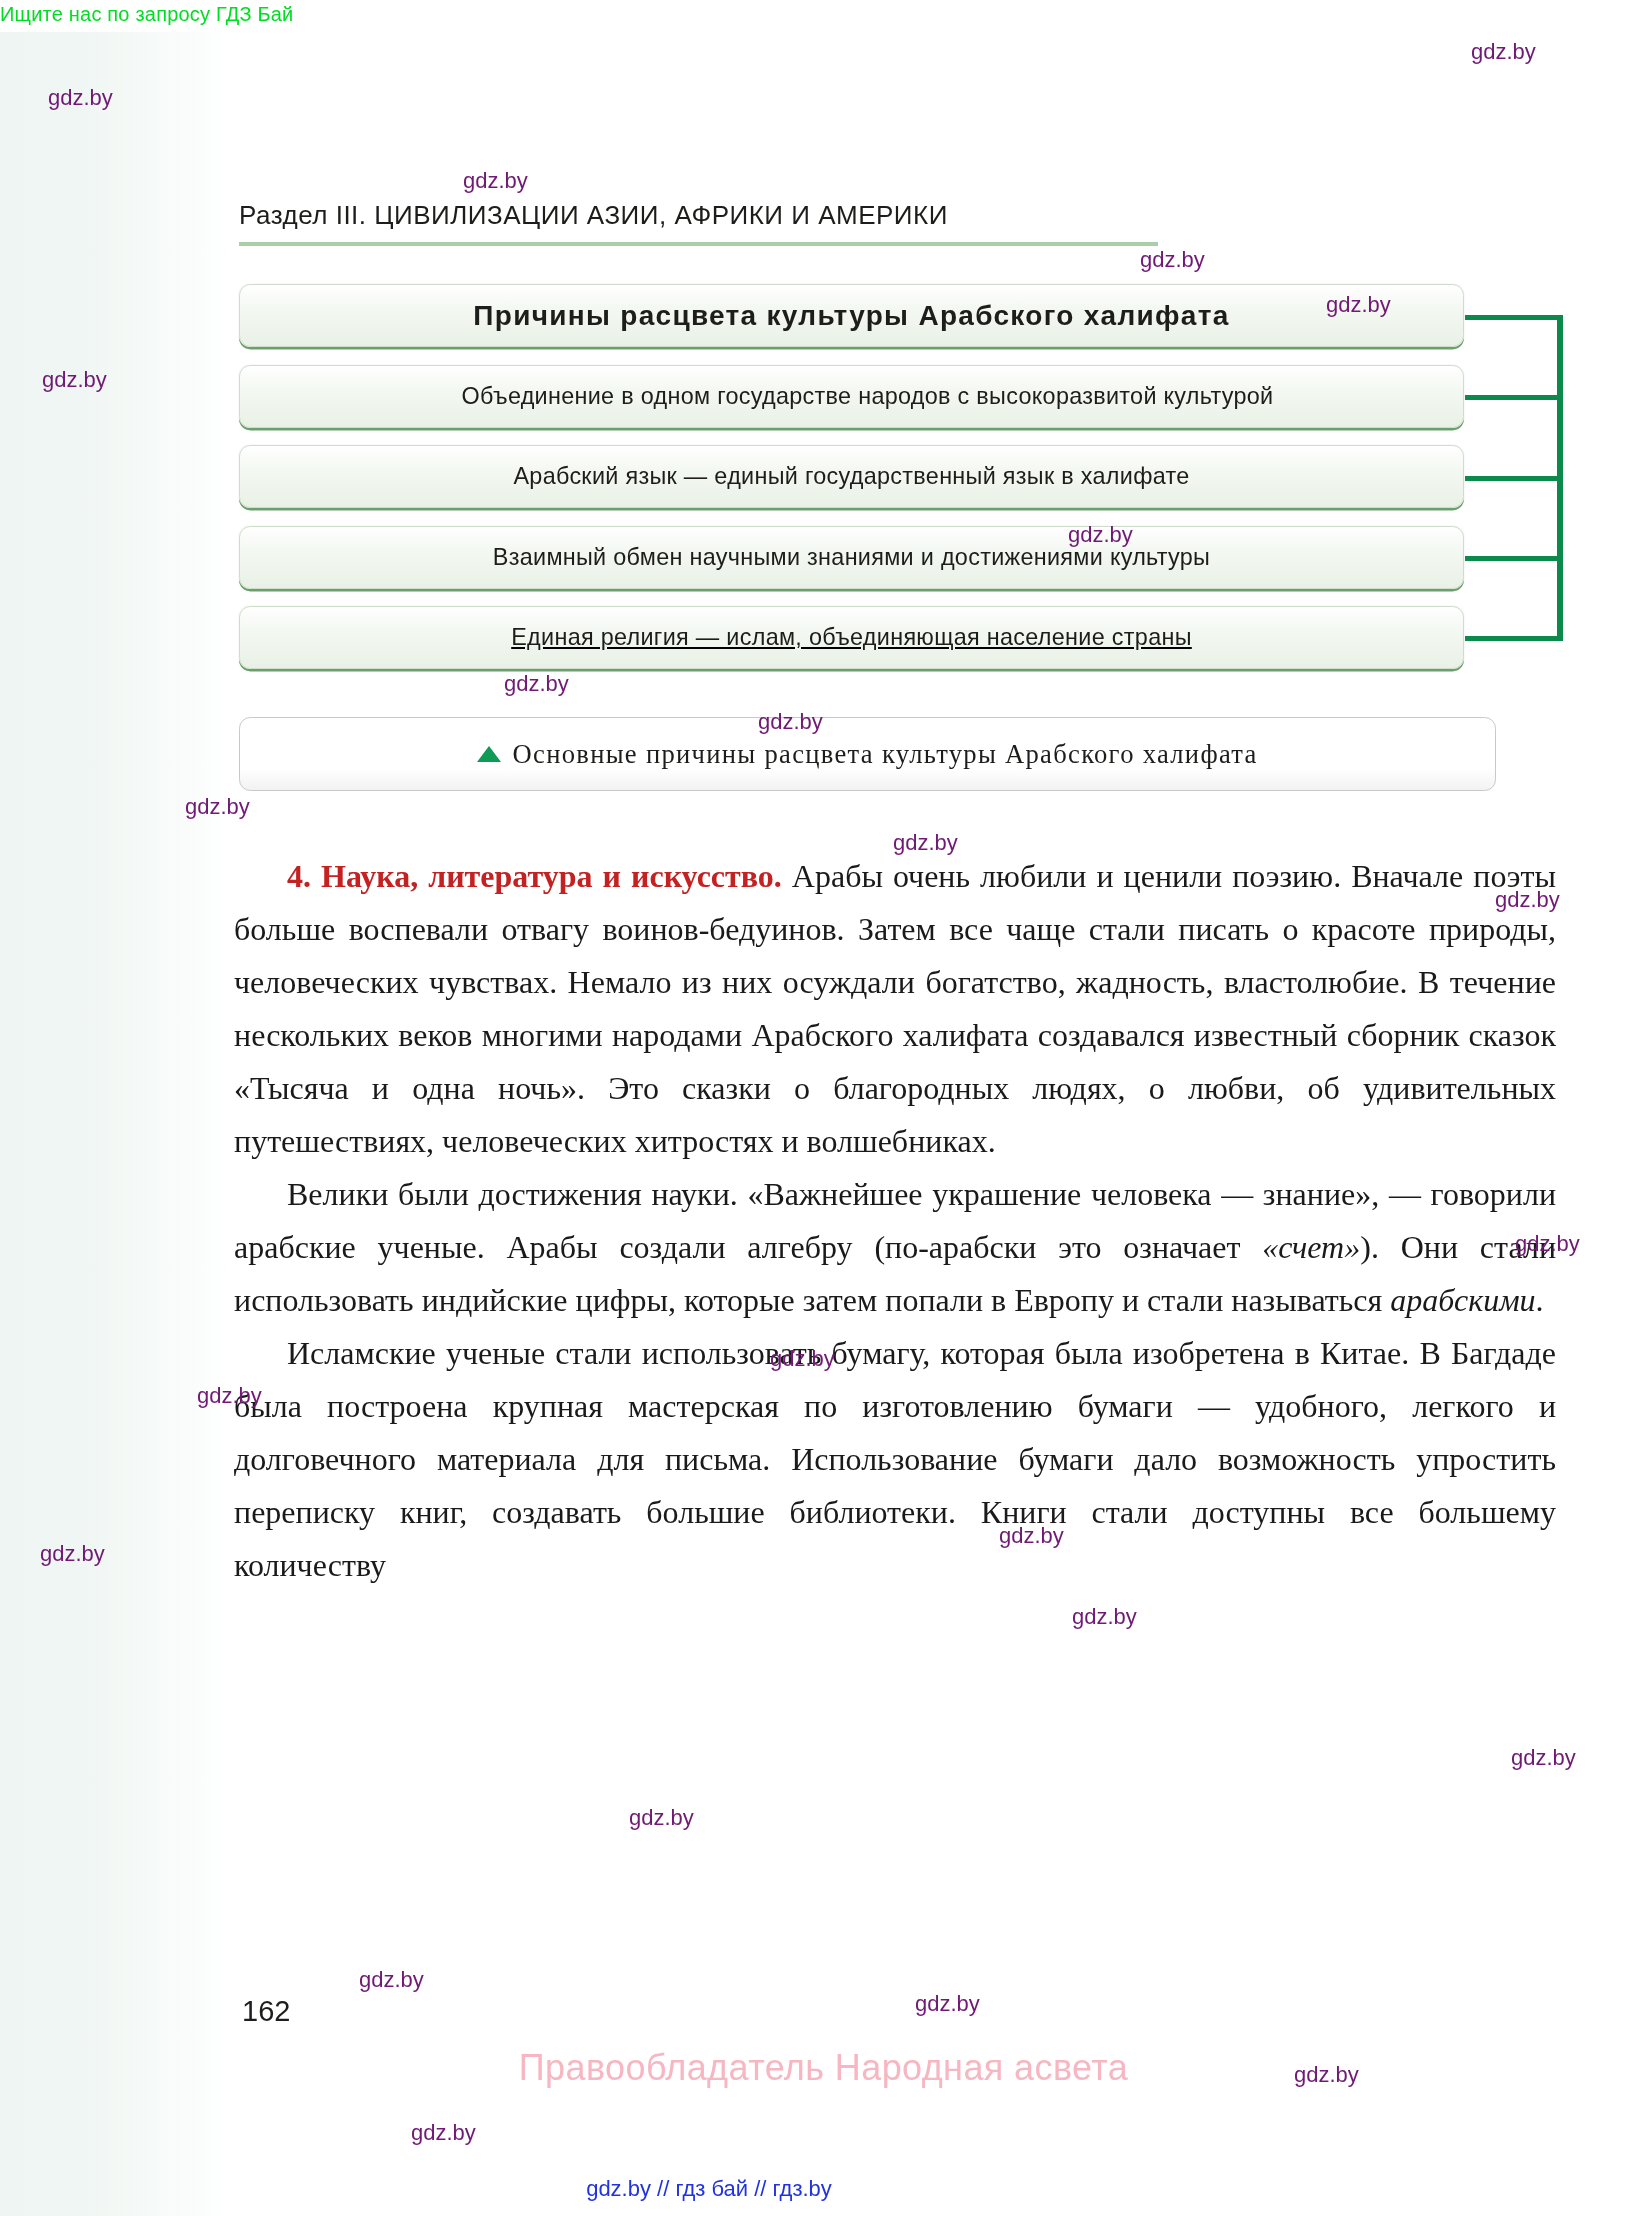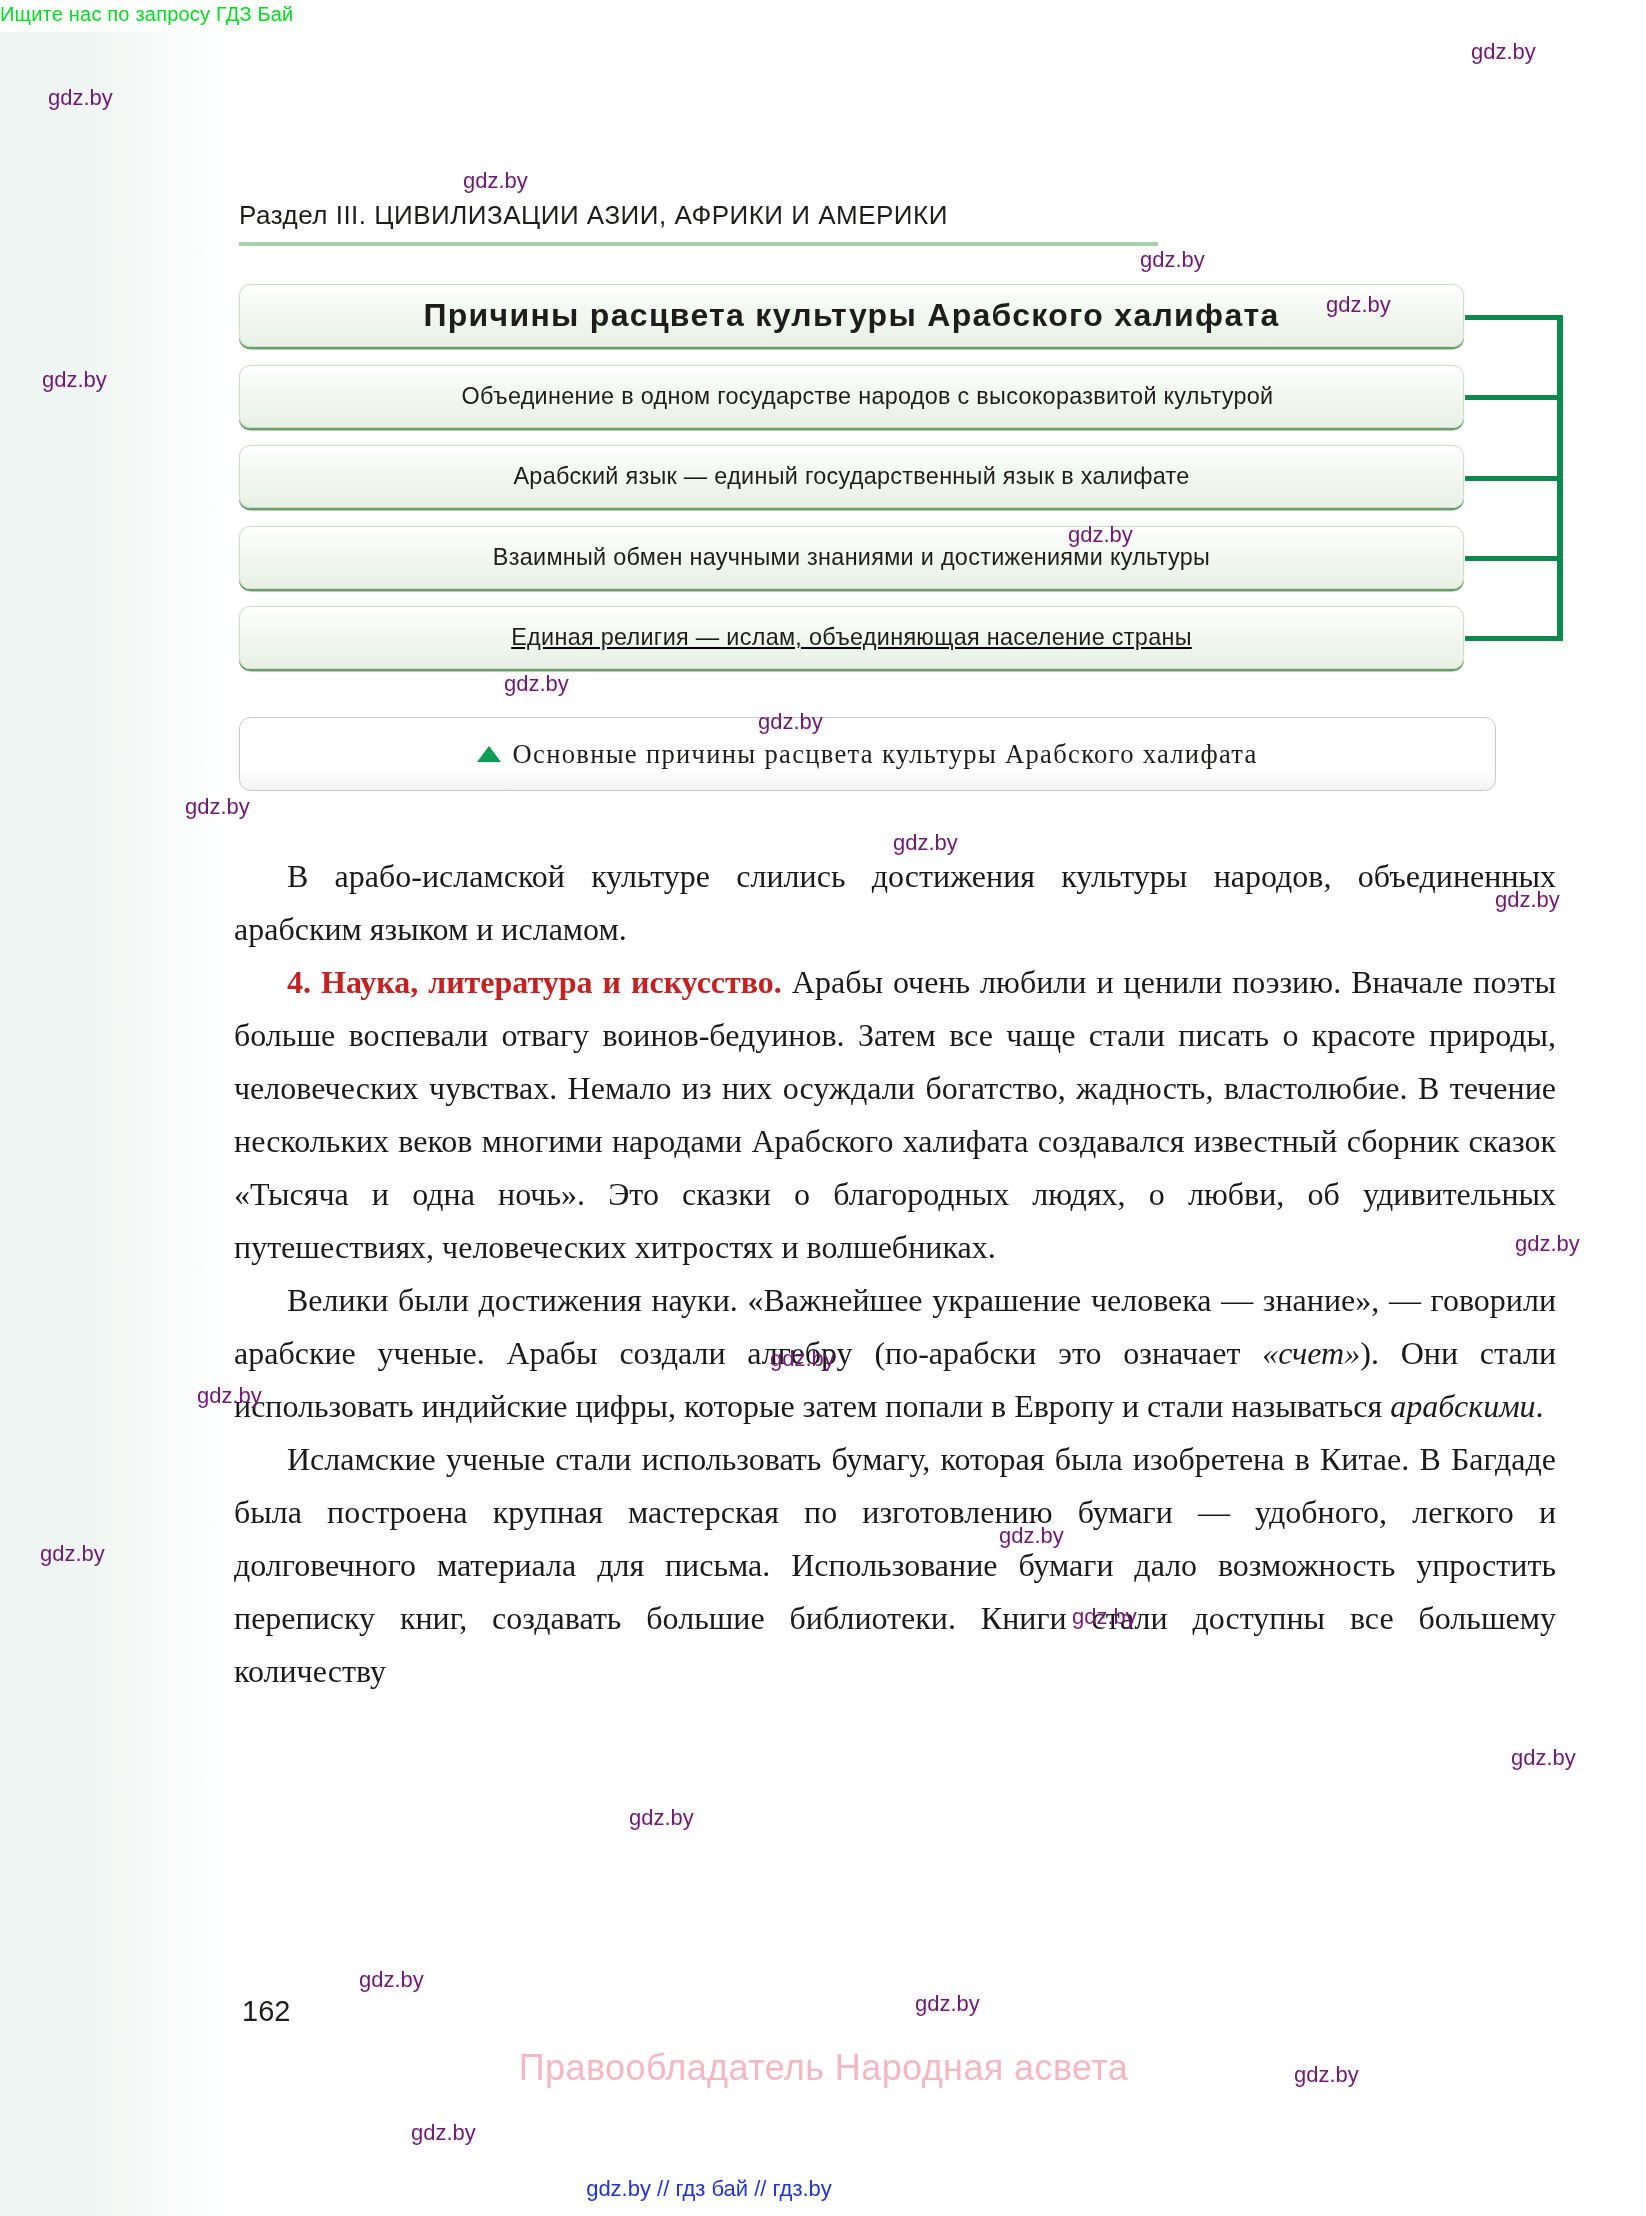--- a/index.html
+++ b/index.html
@@ -60,21 +60,21 @@
   }
   .dbox span{
     font-family:"Liberation Sans", sans-serif;
     font-size:23.4px;color:#1d1d1b;letter-spacing:0.3px;white-space:nowrap;
   }
   #dbox-0{top:0;}
   #dbox-1{top:81px;padding-left:32px;}
   #dbox-2{top:161px;}
   #dbox-3{top:242px;}
   #dbox-4{top:322px;text-decoration:underline;}
-  #dbox-0 span{font-weight:700;letter-spacing:1.3px;font-size:32px;}
+  #dbox-0 span{font-weight:700;letter-spacing:1.3px;font-size:28px;}
 
   
   #bracket-spine{
     position:absolute;left:1318px;top:31px;width:5.6px;height:324px;
     background:#0b8a4b;
   }
   .bracket-arm{
     position:absolute;left:1226px;width:98px;height:4.8px;background:#0b8a4b;
   }
   #arm-0{top:31px;}
@@ -169,21 +169,20 @@
   <div class="bracket-arm" id="arm-3"></div>
   <div class="bracket-arm" id="arm-4"></div>
 </div>
 
 <div id="caption-box">
   <span id="caption-triangle"></span>
   <span id="caption-text">Основные причины расцвета культуры Арабского халифата</span>
 </div>
 
 <div id="body-col">
-  <p><span>В арабо-исламской культуре слились достижения культуры народов, объединенных арабским языком и исламом.</span></p>
   <p><span class="sec-num">4. Наука, литература и искусство.</span><span> Арабы очень любили и ценили поэзию. Вначале поэты больше воспевали отвагу воинов-бедуинов. Затем все чаще стали писать о красоте природы, человеческих чувствах. Немало из них осуждали богатство, жадность, властолюбие. В течение нескольких веков многими народами Арабского халифата создавался известный сборник сказок «Тысяча и одна ночь». Это сказки о благородных людях, о любви, об удивительных путешествиях, человеческих хитростях и волшебниках.</span></p>
   <p><span>Велики были достижения науки. «Важнейшее украшение человека — знание», — говорили арабские ученые. Арабы создали алгебру (по-арабски это означает </span><span class="ital">«счет»</span><span>). Они стали использовать индийские цифры, которые затем попали в Европу и стали называться </span><span class="ital">арабскими</span><span>.</span></p>
   <p><span>Исламские ученые стали использовать бумагу, которая была изобретена в Китае. В Багдаде была построена крупная мастерская по изготовлению бумаги — удобного, легкого и долговечного материала для письма. Использование бумаги дало возможность упростить переписку книг, создавать большие библиотеки. Книги стали доступны все большему количеству</span></p>
 </div>
 
 <div id="page-number">162</div>
 
 <div id="rights-watermark">Правообладатель Народная асвета</div>
 
 <div id="footer-links">gdz.by  //  гдз бай  //  гдз.by</div>

